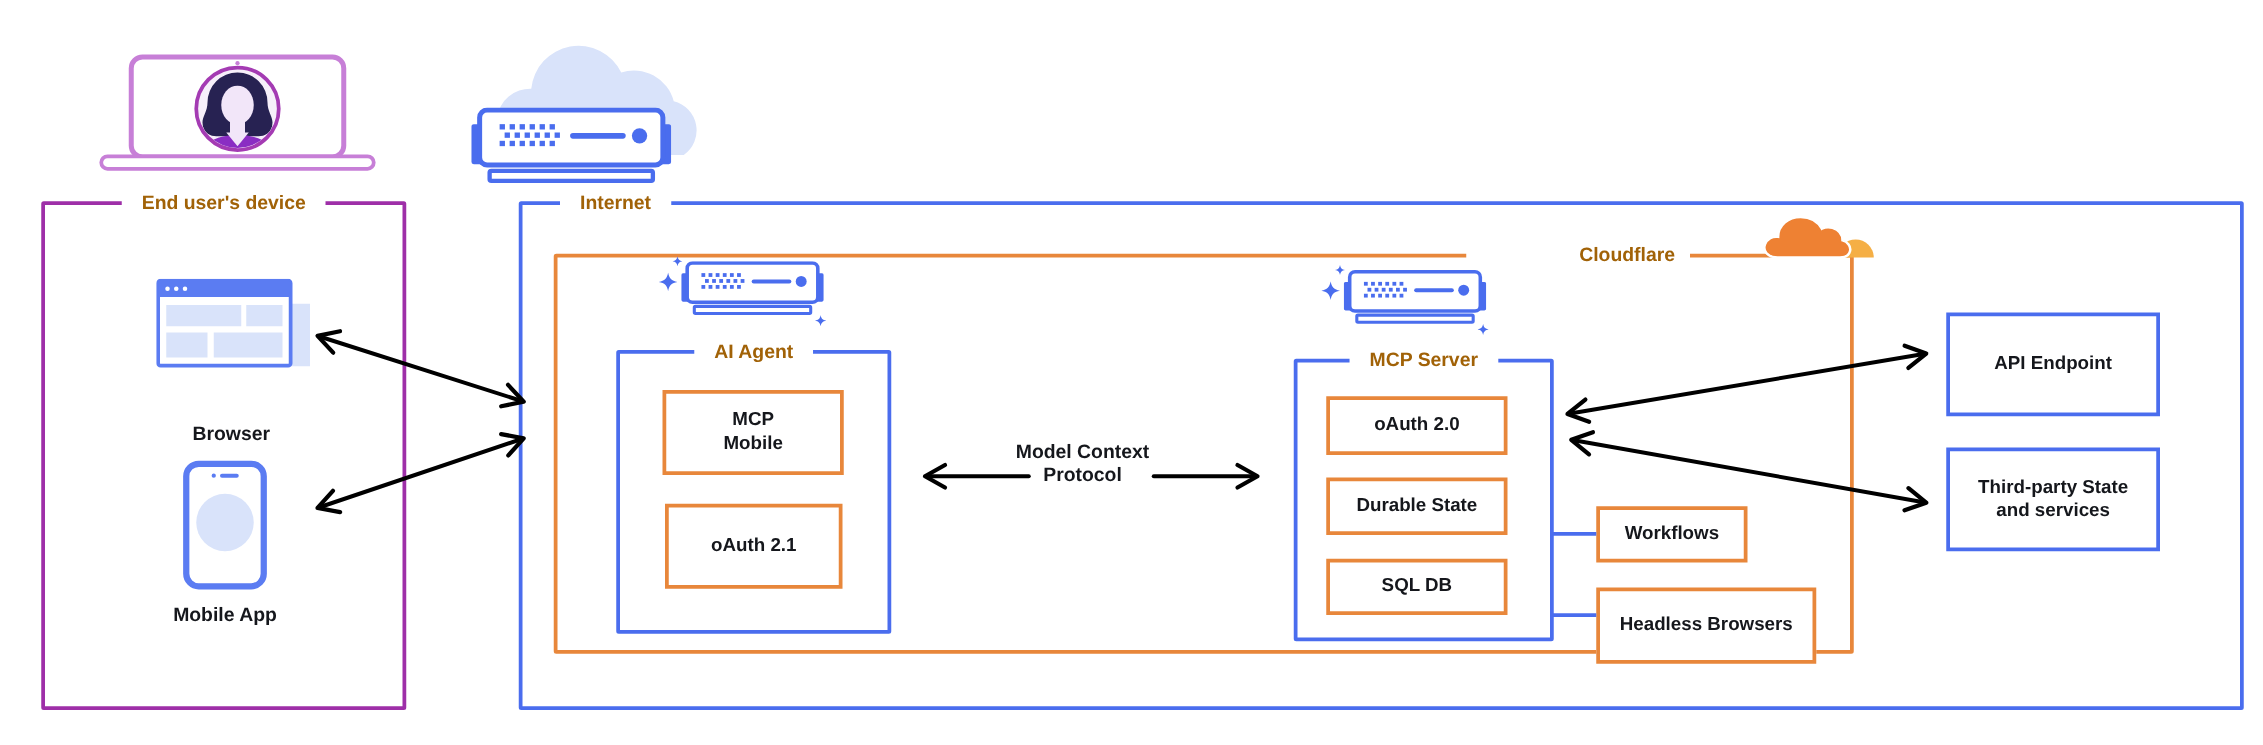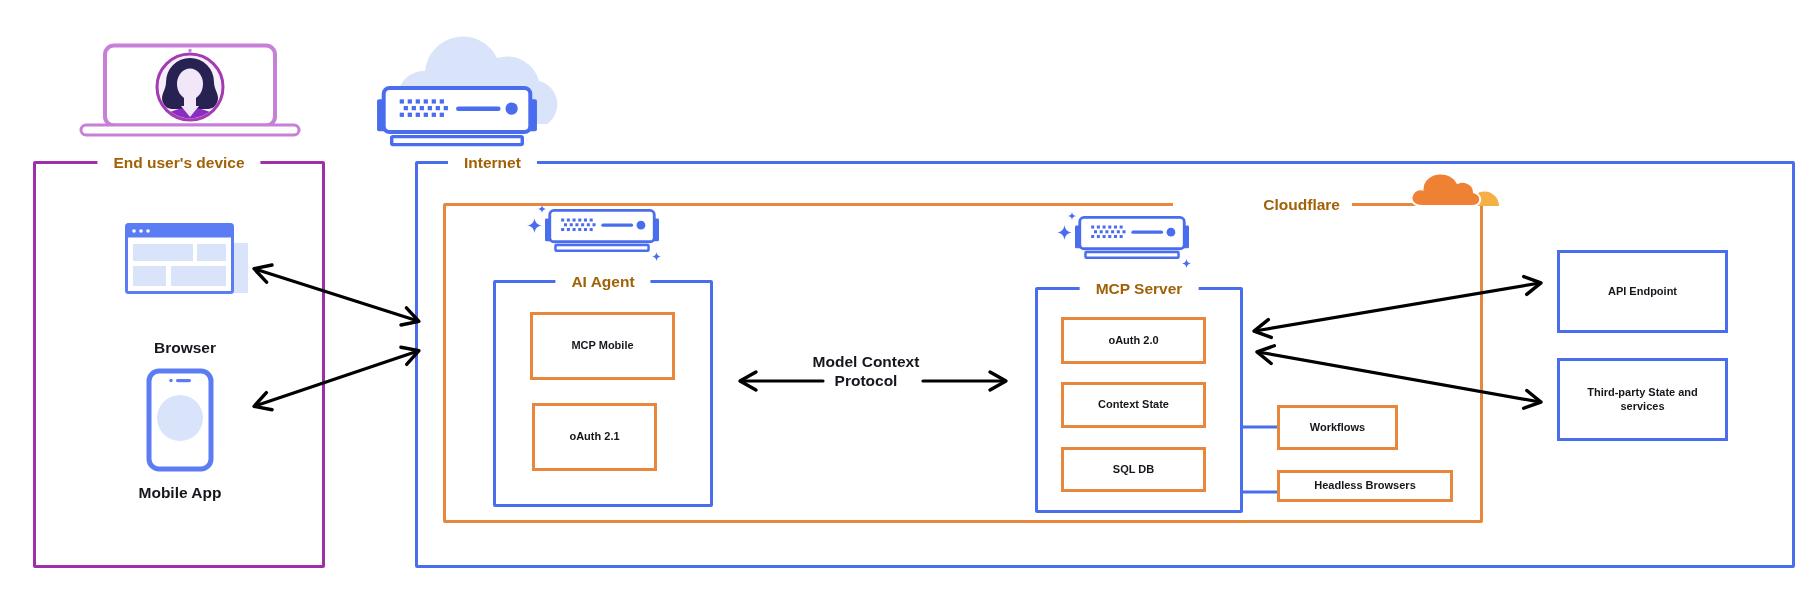--- a/index.html
+++ b/index.html
@@ -12,21 +12,21 @@
   .frame.blue{border:3px solid #4a6dee;border-radius:2px;}
   .frame.orange{border:3px solid #e8873b;border-radius:2px;}
   .legend{
     position:absolute;top:-12px;background:#fff;padding:0 16px;
     font-size:15.5px;font-weight:700;line-height:21px;white-space:nowrap;color:#a16207;
   }
   .legend.centered{left:50%;transform:translateX(-50%);}
   .node{
     position:absolute;box-sizing:border-box;background:#fff;
     display:flex;align-items:center;justify-content:center;text-align:center;
-    font-size:11px;font-weight:700;line-height:1.25;color:#15171c;
+    font-size:15px;font-weight:700;line-height:1.25;color:#15171c;
   }
   .node.orange{border:3px solid #e8873b;}
   .node.blue{border:3px solid #4a6dee;}
   .caption{
     position:absolute;text-align:center;font-size:15.5px;font-weight:700;
     line-height:1.25;color:#15171c;
   }
   .icon{position:absolute;}
   #arrows{position:absolute;left:0;top:0;pointer-events:none;}
 </style>
@@ -51,38 +51,38 @@
     <span class="legend centered">AI Agent</span>
   </div>
 
   <div class="frame blue" style="left:1035px;top:287px;width:208px;height:226px;">
     <span class="legend centered">MCP Server</span>
   </div>
 
   <div class="node orange" style="left:530px;top:312px;width:145px;height:68px;">
     <span style="width:70px;">MCP Mobile</span>
   </div>
-  <div class="node orange" style="left:532px;top:403px;width:125px;height:68px;text-align:center;">
+  <div class="node orange" style="left:532px;top:403px;width:142px;height:68px;text-align:center;">
     <span>oAuth 2.1</span>
   </div>
 
   <div class="node orange" style="left:1061px;top:317px;width:145px;height:47px;">
     <span>oAuth 2.0</span>
   </div>
   <div class="node orange" style="left:1061px;top:382px;width:145px;height:46px;">
-    <span>Context State</span>
+    <span>Durable State</span>
   </div>
   <div class="node orange" style="left:1061px;top:447px;width:145px;height:45px;">
     <span>SQL DB</span>
   </div>
 
   <div class="node orange" style="left:1277px;top:405px;width:121px;height:45px;">
     <span>Workflows</span>
   </div>
-  <div class="node orange" style="left:1277px;top:470px;width:176px;height:32px;justify-content:center;">
+  <div class="node orange" style="left:1277px;top:470px;width:176px;height:61px;justify-content:center;">
     <span>Headless Browsers</span>
   </div>
 
   <div class="node blue" style="left:1557px;top:250px;width:171px;height:83px;">
     <span>API Endpoint</span>
   </div>
   <div class="node blue" style="left:1557px;top:358px;width:171px;height:83px;">
     <span style="width:140px;">Third-party State and services</span>
   </div>
 

